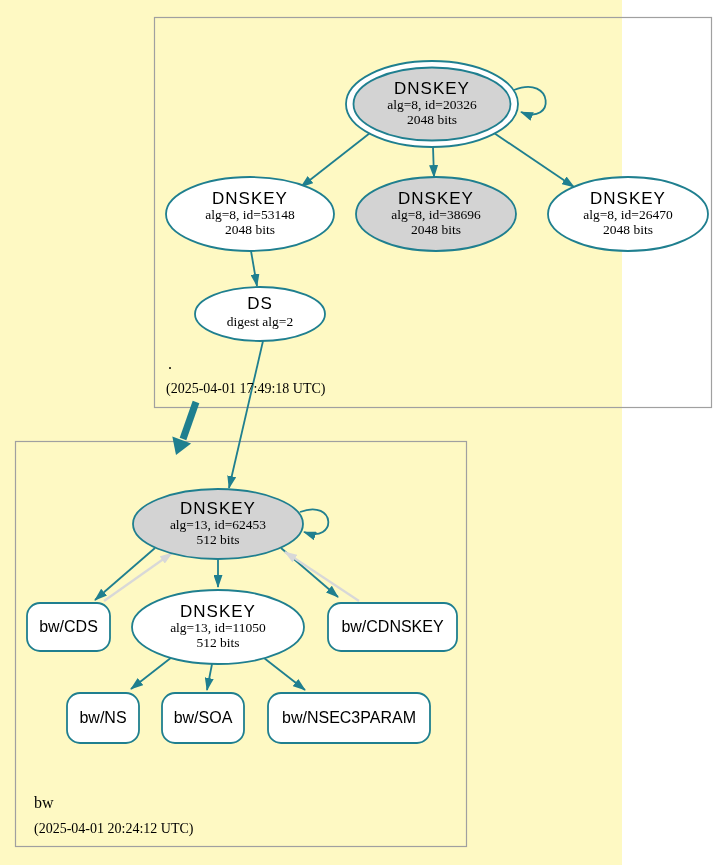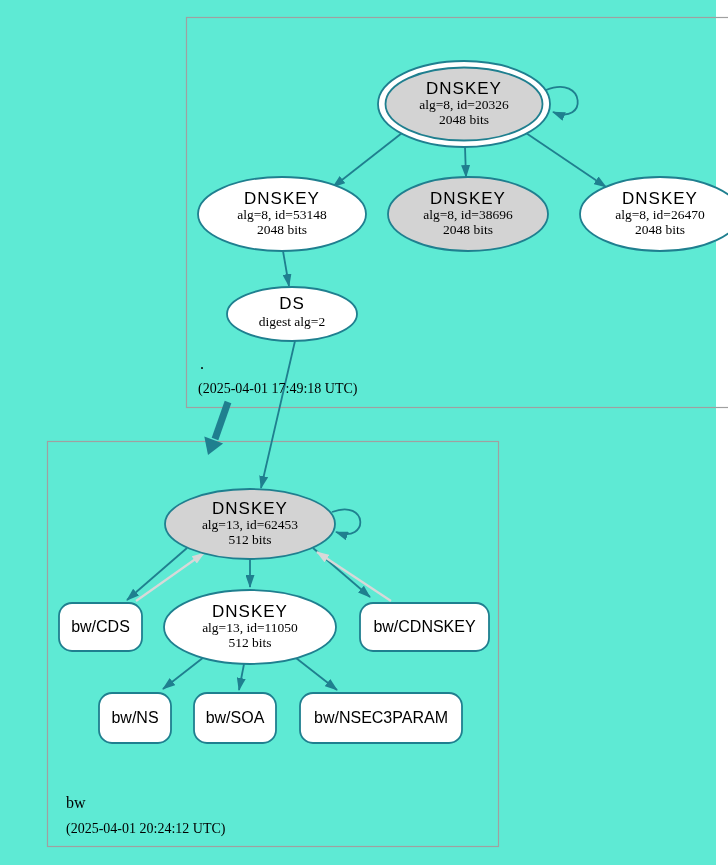--- a/index.html
+++ b/index.html
@@ -1,16 +1,16 @@
 <!DOCTYPE html>
 <html><head>
 <meta charset="utf-8">
 <style>
   html,body { margin:0; padding:0; background:#ffffff; }
-  .stage { position:relative; width:684px; height:865px; background:#5eead4;padding-left:32px; }
+  .stage { position:relative; width:622px; height:865px; background:#fef9c3; }
 
   .zone-box   { fill:none; stroke:#a0a0a0; stroke-width:1.2; }
   .node-ell   { fill:#ffffff; stroke:#1f7f8f; stroke-width:1.8; }
   .node-ell.gray { fill:#d3d3d3; }
   .rrset-rect { fill:#ffffff; stroke:#1f7f8f; stroke-width:1.8; }
 
   .edge       { stroke:#1f7f8f; stroke-width:1.8; fill:none; }
   .edge-gray  { stroke:#d8d8d8; stroke-width:2.2; fill:none; }
   .edge-thick { stroke:#1f7f8f; stroke-width:7; fill:none; }
   .head-thick { fill:#1f7f8f; stroke:none; }

